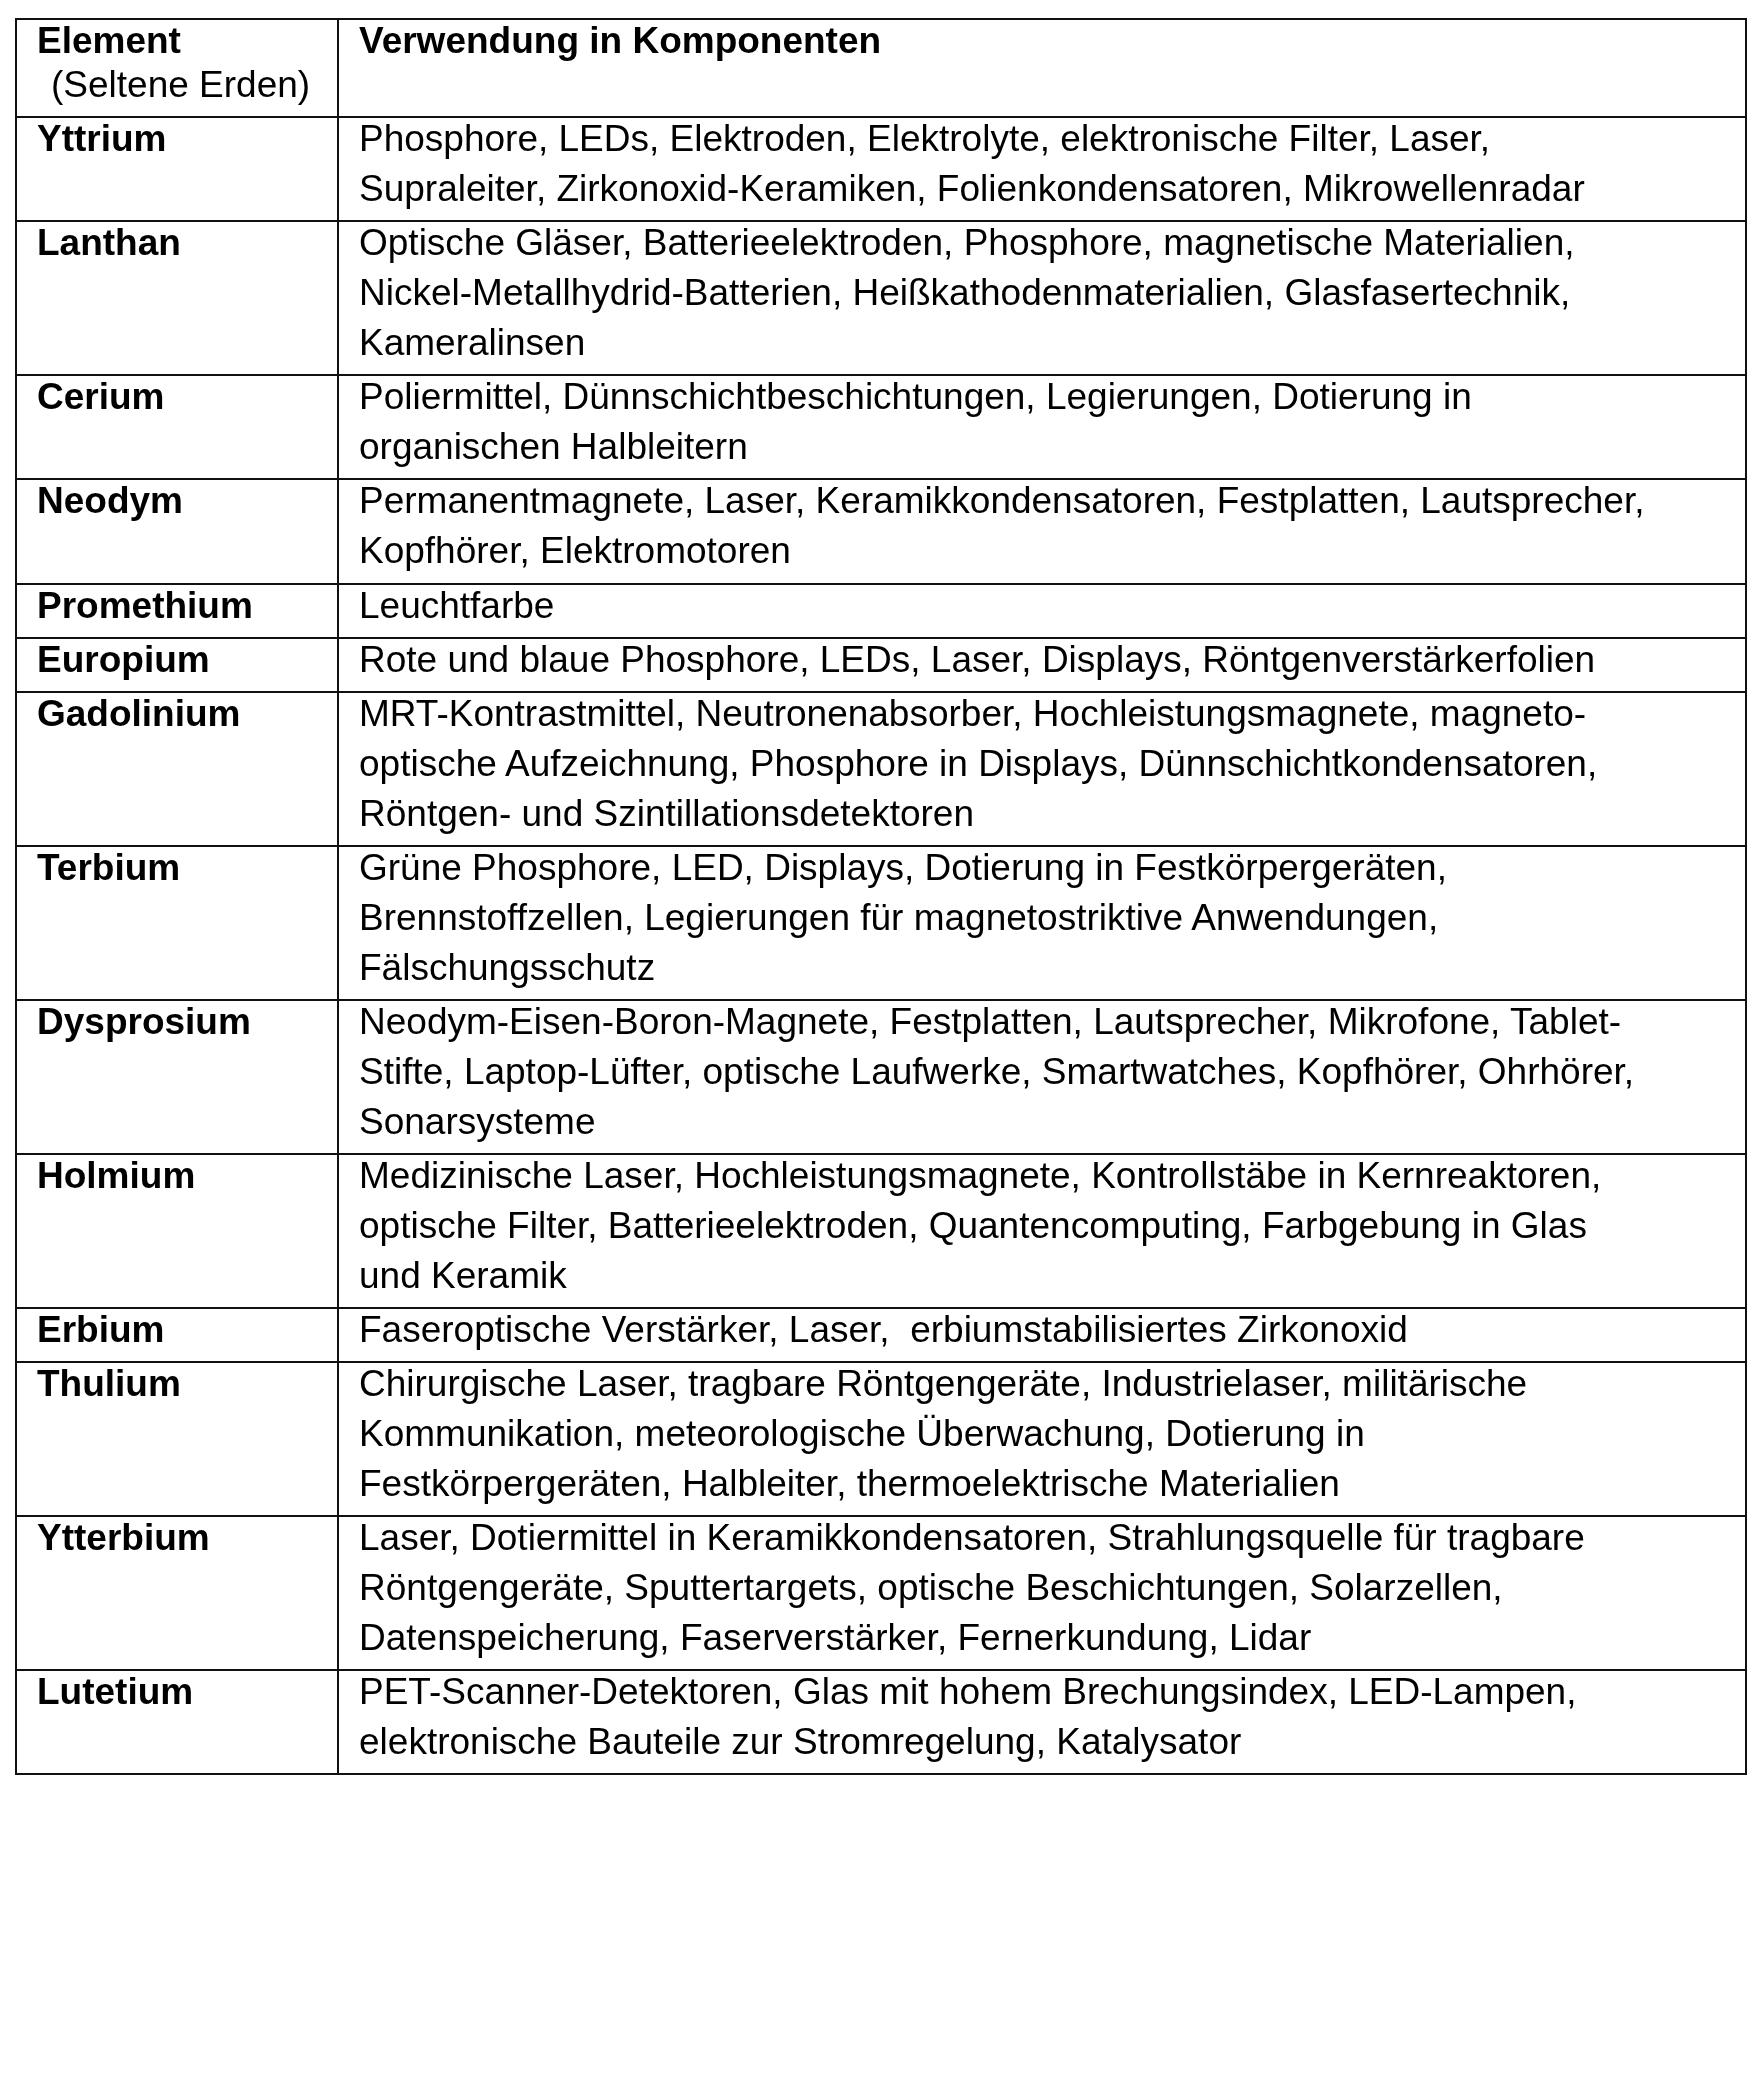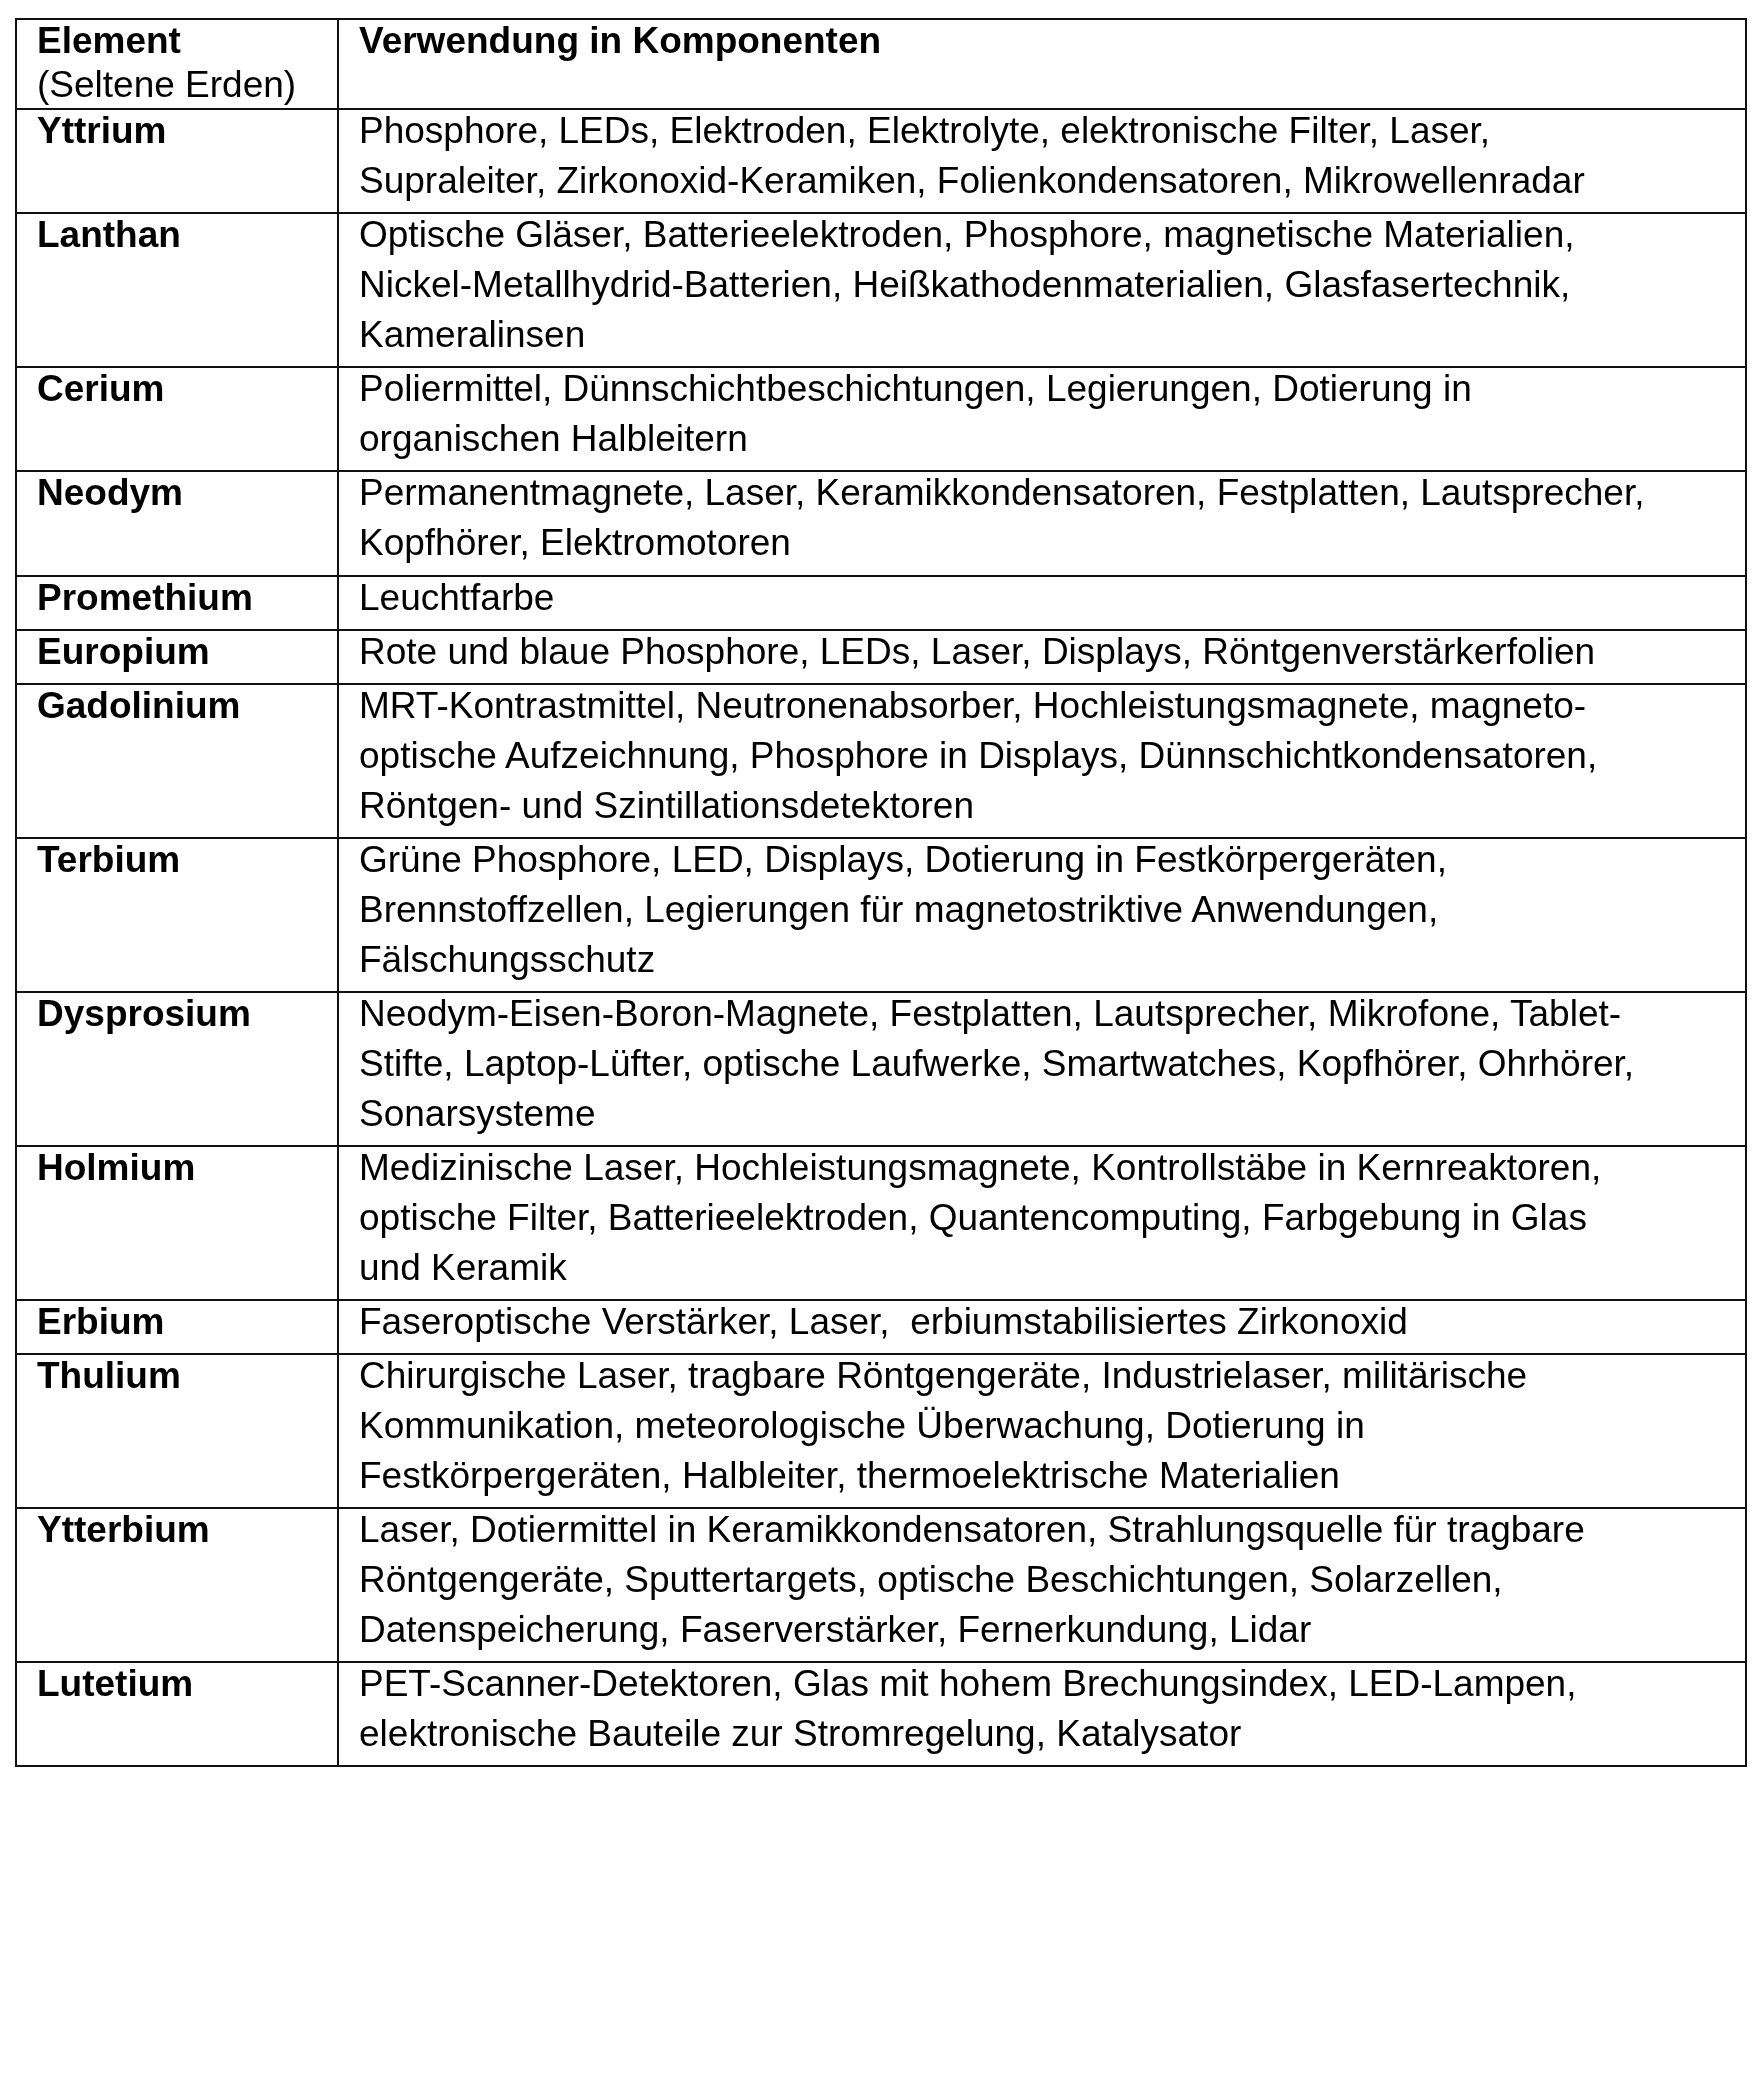--- a/index.html
+++ b/index.html
@@ -14,24 +14,24 @@
     vertical-align: top;
     padding: 0 10px 2px 20px;
     font-size: 37px;
     line-height: 50px;
   }
   .doc-table col.c1 { width: 322px; }
   .doc-table col.c2 { width: 1408px; }
   .cell-inner { position: relative; top: -4px; }
   .line { display: block; white-space: pre; }
   .el-name { font-weight: bold; }
-  .hdr td { line-height: 44px; padding-bottom: 0; }
+  .hdr td { line-height: 44px; padding-bottom: 8px; }
   .hdr .cell-inner { top: -1px; }
   .hdr .h-bold { font-weight: bold; }
-  .hdr .h-sub { font-weight: normal; display: block; }
+  .hdr .h-sub { font-weight: normal; display: block; margin-left: 14px; }
   .row-extra td { padding-bottom: 3px; }
 </style>
 </head>
 <body>
 
 <table class="doc-table">
   <colgroup>
       <col class="c1">
       <col class="c2">
     </colgroup>

